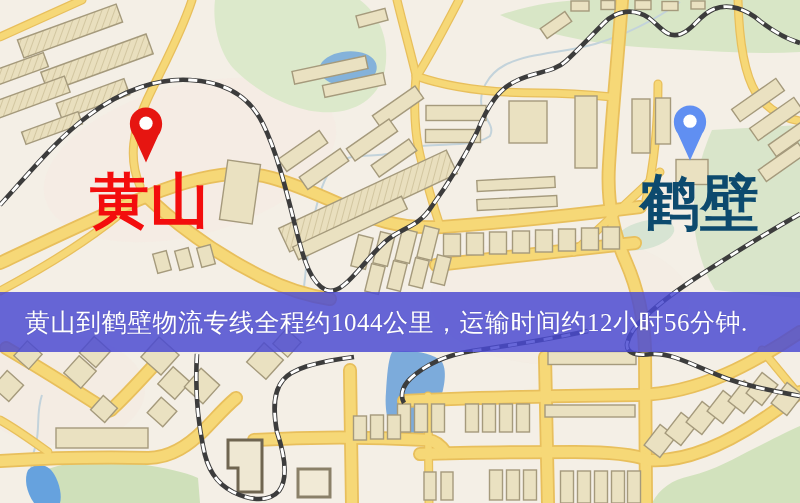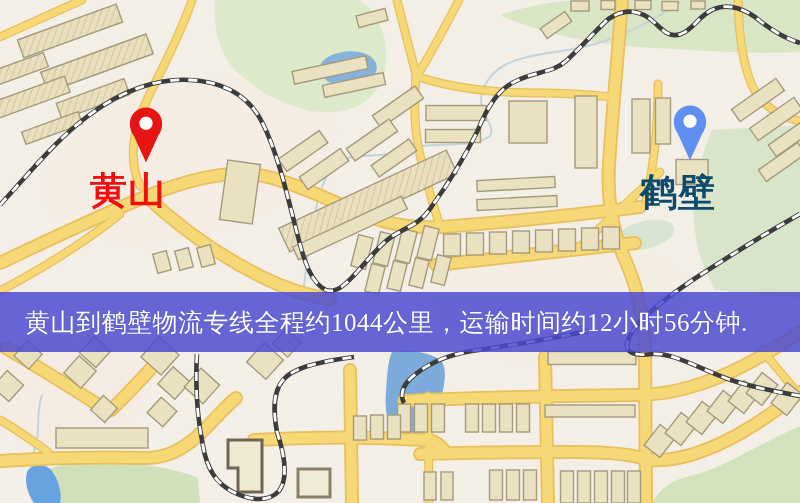--- a/index.html
+++ b/index.html
@@ -13,21 +13,21 @@
   .banner-text{padding-left:25px;font-size:25px;color:#ffffff;letter-spacing:.5px;
                font-family:"Liberation Serif","DejaVu Serif",serif;white-space:nowrap;
                text-shadow:0 0 1px rgba(40,40,140,.6);}
 
   
   .pin{position:absolute;z-index:20;}
   .pin svg{display:block;}
   #pin-origin{left:127px;top:104px;width:38px;height:64px;}
   #pin-dest{left:671px;top:103px;width:38px;height:62px;}
 
-  .city-label{position:absolute;z-index:21;font-weight:bold;font-size:37px;line-height:1;
+  .city-label{position:absolute;z-index:21;font-weight:bold;font-size:59px;line-height:1;
               font-family:"Liberation Serif","DejaVu Serif",serif;letter-spacing:1px;}
   #label-origin{left:90px;top:172px;color:#f30d0d;}
   #label-dest{left:640px;top:174px;color:#0c4a6e;}
 </style>
 </head>
 <body>
 
 <div id="stage">
 
   <svg id="map-svg" xmlns="http://www.w3.org/2000/svg" xmlns:xlink="http://www.w3.org/1999/xlink" viewBox="0 0 800 503">

